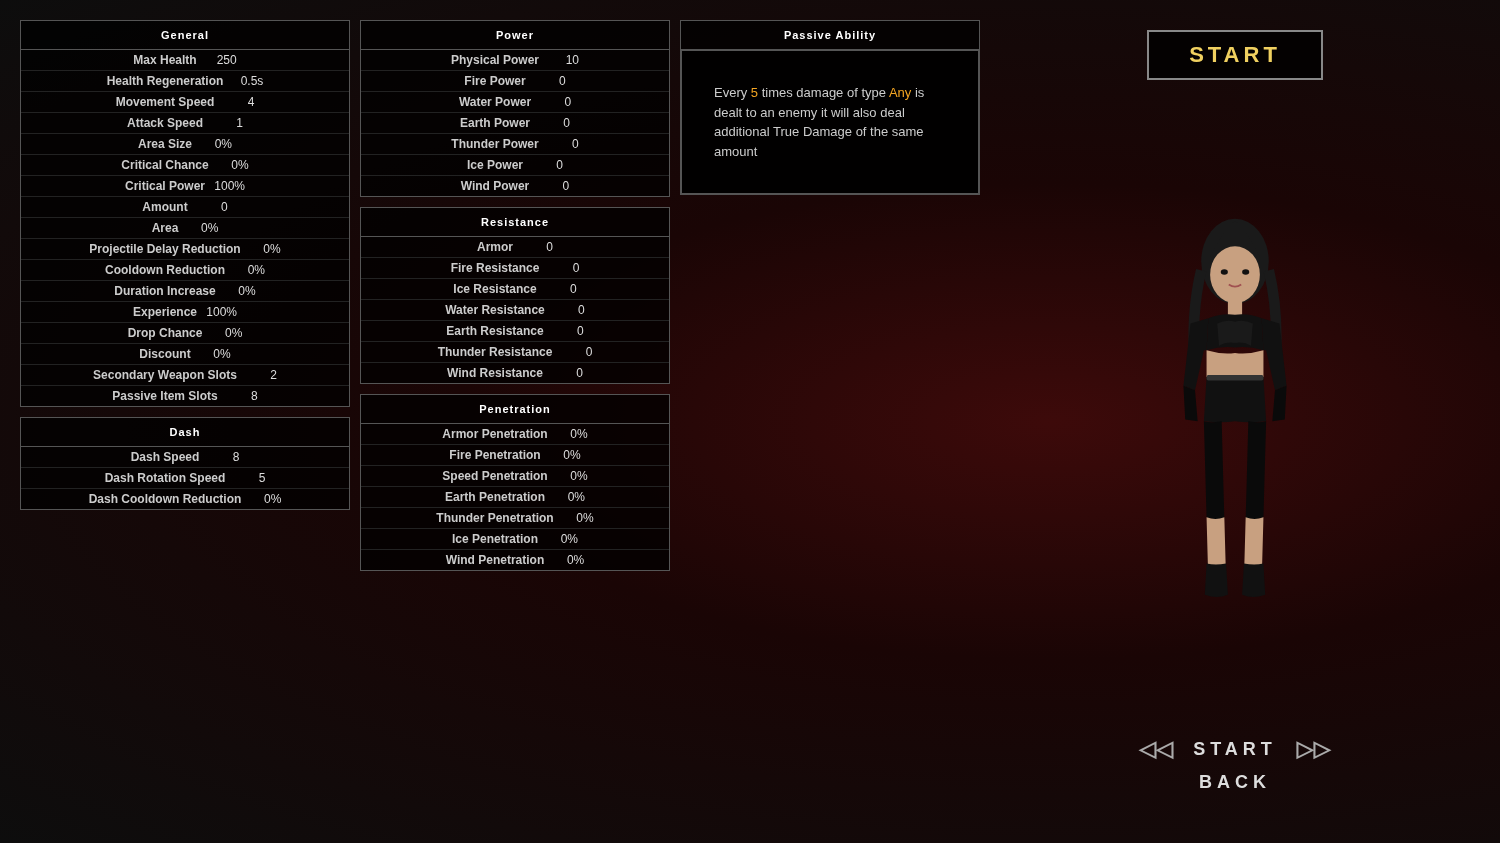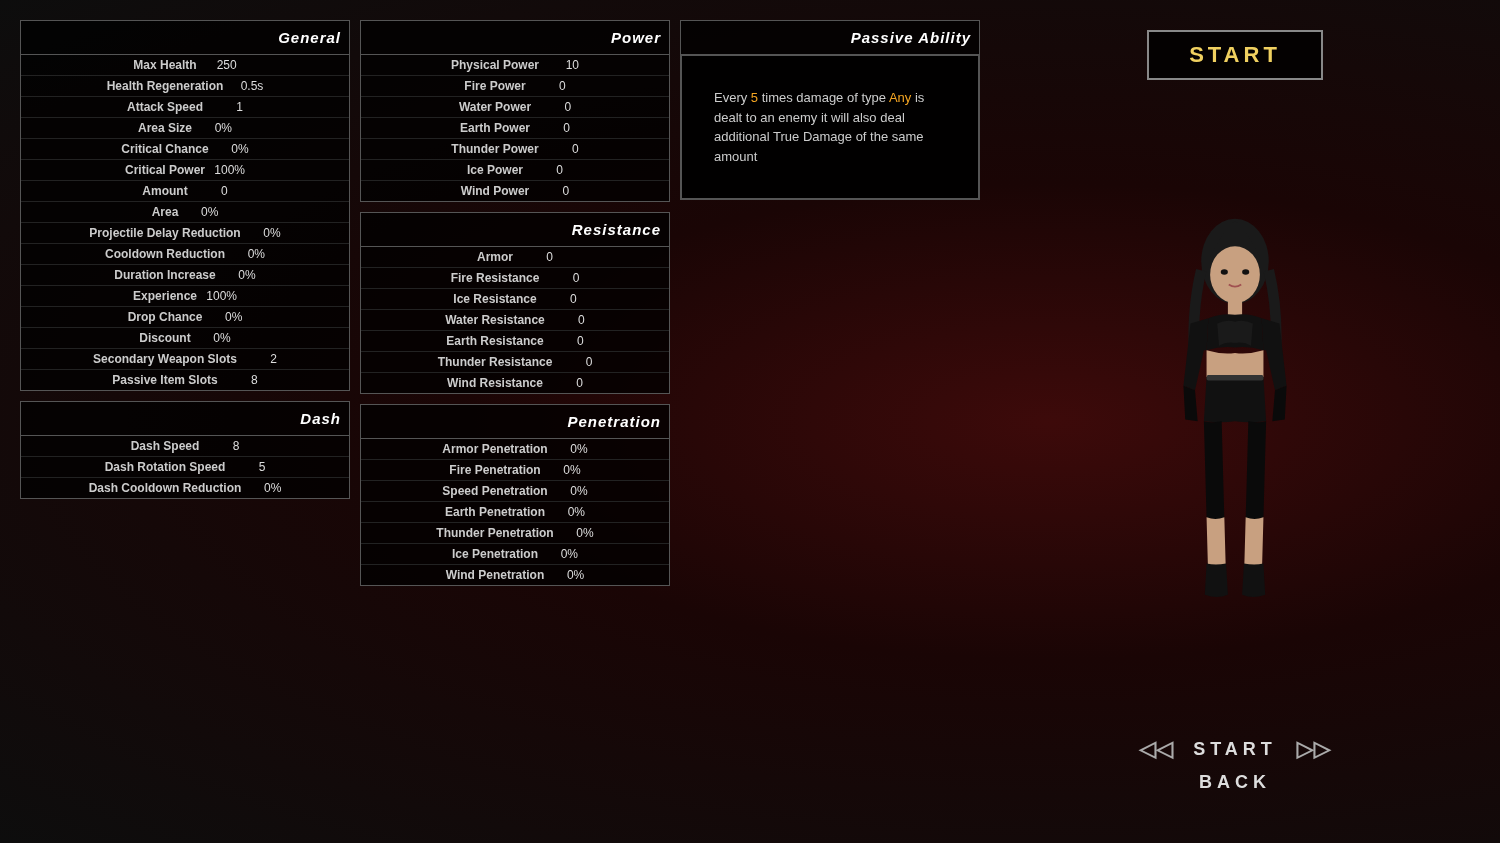--- a/index.html
+++ b/index.html
@@ -66,28 +66,27 @@
       padding: 10px 20px 30px;
     }
 
     
     .stat-panel {
       background: rgba(0,0,0,0.75);
       border: 1px solid #555;
     }
 
     .panel-header {
-      text-align: right;
+      text-align: center;
       padding: 8px;
       border-bottom: 1px solid #555;
       color: #fff;
-      font-size: 15px;
+      font-size: 11px;
       font-weight: bold;
       letter-spacing: 1px;
-      font-style: italic;
     }
 
     .stat-row {
       display: flex;
       justify-content: center;
       padding: 3px 10px;
       border-bottom: 1px solid #222;
       color: #ddd;
       font-size: 12px;
     }
@@ -177,20 +176,24 @@
       <div id="general-stats">
           <div class="stat-row">
             <span class="stat-label">Max Health</span>
             <span class="stat-value">250</span>
           </div>
           <div class="stat-row">
             <span class="stat-label">Health Regeneration</span>
             <span class="stat-value">0.5s</span>
           </div>
           <div class="stat-row">
+            <span class="stat-label">Movement Speed</span>
+            <span class="stat-value">4</span>
+          </div>
+          <div class="stat-row">
             <span class="stat-label">Attack Speed</span>
             <span class="stat-value">1</span>
           </div>
           <div class="stat-row">
             <span class="stat-label">Area Size</span>
             <span class="stat-value">0%</span>
           </div>
           <div class="stat-row">
             <span class="stat-label">Critical Chance</span>
             <span class="stat-value">0%</span>

